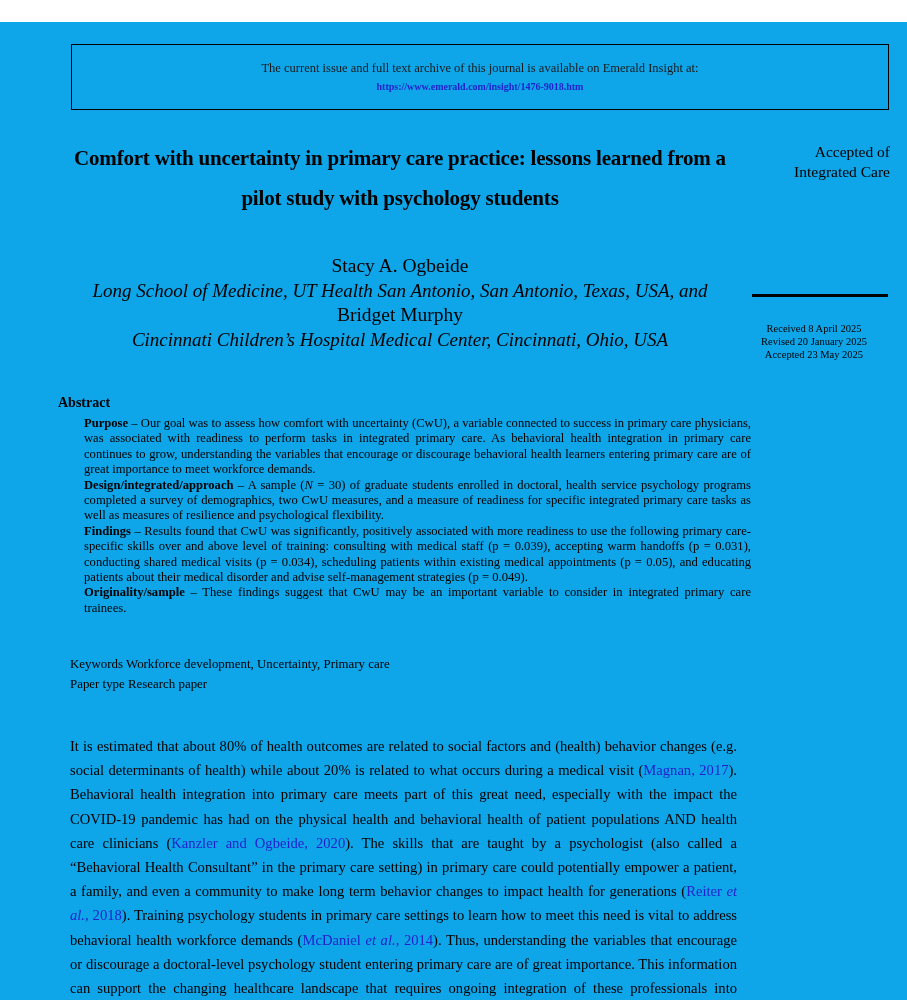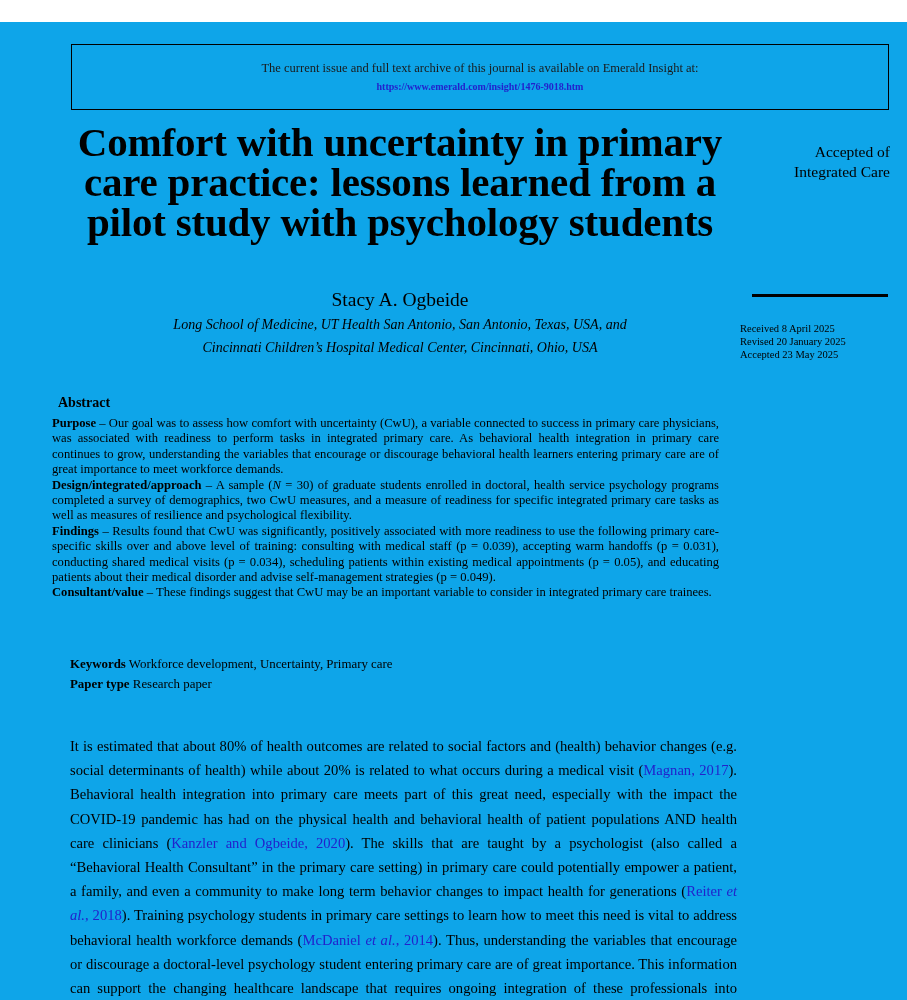--- a/index.html
+++ b/index.html
@@ -51,41 +51,41 @@
     font-weight: bold;
     color: #2222cc;
     line-height: 14px;
     text-decoration: none;
     cursor: pointer;
   }
   
   .title {
     position: absolute;
     left: 70px;
-    top: 100px;
+    top: 116px;
     width: 660px;
-    font-size: 41px;
+    font-size: 21px;
     font-weight: bold;
     line-height: 40px;
     text-align: center;
     letter-spacing: -0.2px;
   }
   .authors-wrap {
     position: absolute;
     left: 60px;
-    top: 265px;
+    top: 231px;
     width: 680px;
     text-align: center;
   }
   .author-name {
     font-size: 19.5px;
     line-height: 26px;
   }
   .author-affil {
-    font-size: 14px;
+    font-size: 19px;
     font-style: italic;
     line-height: 23px;
   }
   
   .journal-name {
     position: absolute;
     left: 740px;
     top: 120px;
     width: 150px;
     text-align: right;
@@ -98,54 +98,54 @@
     top: 272px;
     width: 136px;
     height: 3px;
     background: #000000;
   }
   .dates {
     position: absolute;
     left: 740px;
     top: 300px;
     width: 148px;
-    text-align: left;
+    text-align: center;
     font-size: 10.5px;
     line-height: 13px;
   }
   
   .abstract-head {
     position: absolute;
     left: 58px;
     top: 373px;
     font-size: 14px;
     font-weight: bold;
   }
   .abstract-body {
     position: absolute;
-    left: 52px;
+    left: 84px;
     top: 394px;
     width: 667px;
     font-size: 12.6px;
     line-height: 15.4px;
     text-align: justify;
   }
   .abstract-body p {
     margin: 0 0 0 0;
   }
   .abstract-body .lbl { font-weight: bold; }
   .kw-block {
     position: absolute;
     left: 70px;
     top: 632px;
     width: 667px;
     font-size: 12.9px;
     line-height: 20px;
   }
-  .kw-block .lbl { font-weight: bold; }
+  .kw-block .lbl { font-weight: normal; }
   
   .body-text {
     position: absolute;
     left: 70px;
     top: 712px;
     width: 667px;
     font-size: 14.6px;
     line-height: 24.2px;
     text-align: justify;
   }
@@ -165,40 +165,41 @@
   <div class="notice-box">
     <div class="notice-line1">The current issue and full text archive of this journal is available on Emerald Insight at:</div>
     <a class="notice-link">https://www.emerald.com/insight/1476-9018.htm</a>
   </div>
 
   <div class="title">Comfort with uncertainty in primary care practice: lessons learned from a pilot study with psychology students</div>
 
   <div class="authors-wrap">
     <div class="author-name">Stacy A. Ogbeide</div>
     <div class="author-affil">Long School of Medicine, UT Health San Antonio, San Antonio, Texas, USA, and</div>
+    <div class="author-name">Bridget Murphy</div>
     <div class="author-affil">Cincinnati Children’s Hospital Medical Center, Cincinnati, Ohio, USA</div>
   </div>
 
   <div class="journal-name">
     <div>Accepted of</div>
     <div>Integrated Care</div>
   </div>
   <div class="rule"></div>
   <div class="dates">
     <div>Received 8 April 2025</div>
     <div>Revised 20 January 2025</div>
     <div>Accepted 23 May 2025</div>
   </div>
 
   <div class="abstract-head">Abstract</div>
   <div class="abstract-body">
     <p><span class="lbl">Purpose</span><span> – Our goal was to assess how comfort with uncertainty (CwU), a variable connected to success in primary care physicians, was associated with readiness to perform tasks in integrated primary care. As behavioral health integration in primary care continues to grow, understanding the variables that encourage or discourage behavioral health learners entering primary care are of great importance to meet workforce demands.</span></p>
     <p><span class="lbl">Design/integrated/approach</span><span> – A sample (</span><em>N</em><span> = 30) of graduate students enrolled in doctoral, health service psychology programs completed a survey of demographics, two CwU measures, and a measure of readiness for specific integrated primary care tasks as well as measures of resilience and psychological flexibility.</span></p>
     <p><span class="lbl">Findings</span><span> – Results found that CwU was significantly, positively associated with more readiness to use the following primary care-specific skills over and above level of training: consulting with medical staff (p = 0.039), accepting warm handoffs (p = 0.031), conducting shared medical visits (p = 0.034), scheduling patients within existing medical appointments (p = 0.05), and educating patients about their medical disorder and advise self-management strategies (p = 0.049).</span></p>
-    <p><span class="lbl">Consultant/value</span><span> – These findings suggest that CwU may be an important variable to consider in integrated primary care trainees.</span></p>
+    <p><span class="lbl">Originality/sample</span><span> – These findings suggest that CwU may be an important variable to consider in integrated primary care trainees.</span></p>
   </div>
 
   <div class="kw-block">
     <div><span class="lbl">Keywords</span> <span>Workforce development, Uncertainty, Primary care</span></div>
     <div><span class="lbl">Paper type</span> <span>Research paper</span></div>
   </div>
 
   <div class="body-text"><span>It is estimated that about 80% of health outcomes are related to social factors and (health) behavior changes (e.g. social determinants of health) while about 20% is related to what occurs during a medical visit (</span><a class="cite">Magnan, 2017</a><span>). Behavioral health integration into primary care meets part of this great need, especially with the impact the COVID-19 pandemic has had on the physical health and behavioral health of patient populations AND health care clinicians (</span><a class="cite">Kanzler and Ogbeide, 2020</a><span>). The skills that are taught by a psychologist (also called a “Behavioral Health Consultant” in the primary care setting) in primary care could potentially empower a patient, a family, and even a community to make long term behavior changes to impact health for generations (</span><a class="cite">Reiter<i> et al.</i>, 2018</a><span>). Training psychology students in primary care settings to learn how to meet this need is vital to address behavioral health workforce demands (</span><a class="cite">McDaniel<i> et al.</i>, 2014</a><span>). Thus, understanding the variables that encourage or discourage a doctoral-level psychology student entering primary care are of great importance. This information can support the changing healthcare landscape that requires ongoing integration of these professionals into primary care by understanding the specific nuances of preparing these</span></div>
 
 </div>

